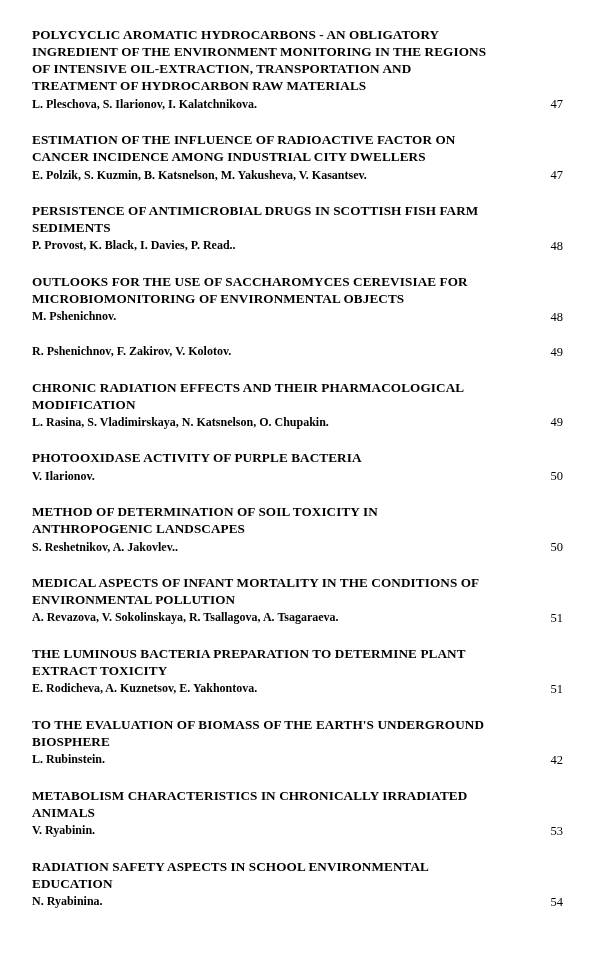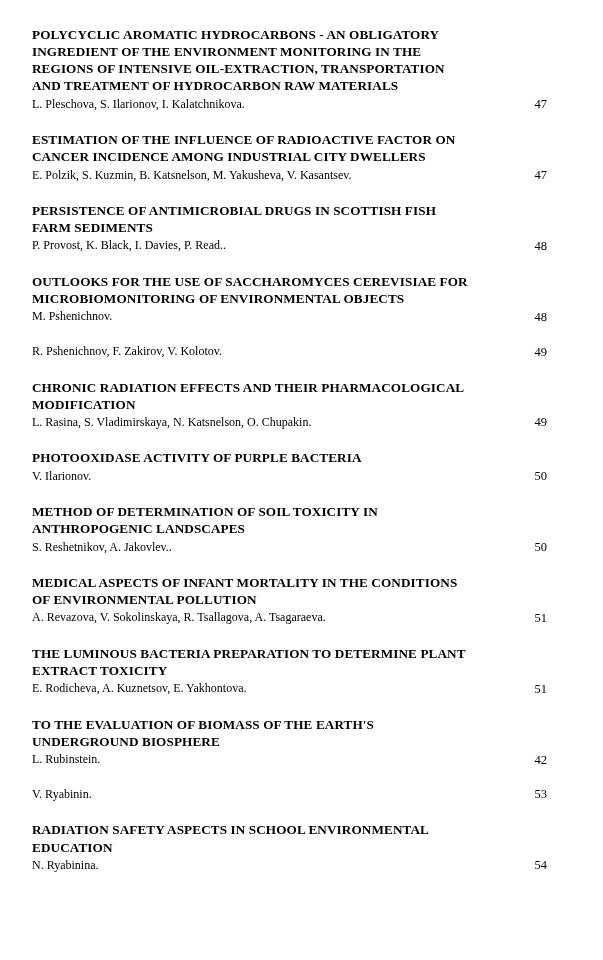--- a/index.html
+++ b/index.html
@@ -12,21 +12,21 @@
     height: 960px;
     font-family: "Liberation Serif", serif;
     color: #000000;
     position: relative;
     overflow: hidden;
   }
   .page {
     box-sizing: border-box;
     width: 603px;
     height: 960px;
-    padding: 26px 56px 0 32px;
+    padding: 26px 40px 0 32px;
   }
   .toc-list {
     display: block;
   }
   .entry {
     position: relative;
     margin-bottom: 19px;
   }
   .entry-body {
     padding-right: 72px;
@@ -35,21 +35,21 @@
     font-family: "Liberation Serif", serif;
     font-weight: bold;
     font-size: 13.2px;
     line-height: 1.30;
     letter-spacing: 0.1px;
     text-transform: uppercase;
     margin: 0;
   }
   .authors {
     font-family: "Liberation Serif", serif;
-    font-weight: normal;
+    font-weight: bold;
     font-size: 12px;
     line-height: 1.30;
     margin: 2px 0 0 0;
   }
   .page-num {
     position: absolute;
     right: 0;
     font-family: "Liberation Serif", serif;
     font-size: 12.5px;
     font-weight: normal;
@@ -138,20 +138,21 @@
       </div>
       <div class="entry">
         <div class="entry-body">
           <div class="title">TO THE EVALUATION OF BIOMASS OF THE EARTH'S UNDERGROUND BIOSPHERE</div>
           <div class="authors">L. Rubinstein.</div>
         </div>
         <div class="page-num">42</div>
       </div>
       <div class="entry">
         <div class="entry-body">
+          <div class="title">METABOLISM CHARACTERISTICS IN CHRONICALLY IRRADIATED ANIMALS</div>
           <div class="authors">V. Ryabinin.</div>
         </div>
         <div class="page-num">53</div>
       </div>
       <div class="entry">
         <div class="entry-body">
           <div class="title">RADIATION SAFETY ASPECTS IN SCHOOL ENVIRONMENTAL EDUCATION</div>
           <div class="authors">N. Ryabinina.</div>
         </div>
         <div class="page-num">54</div>

